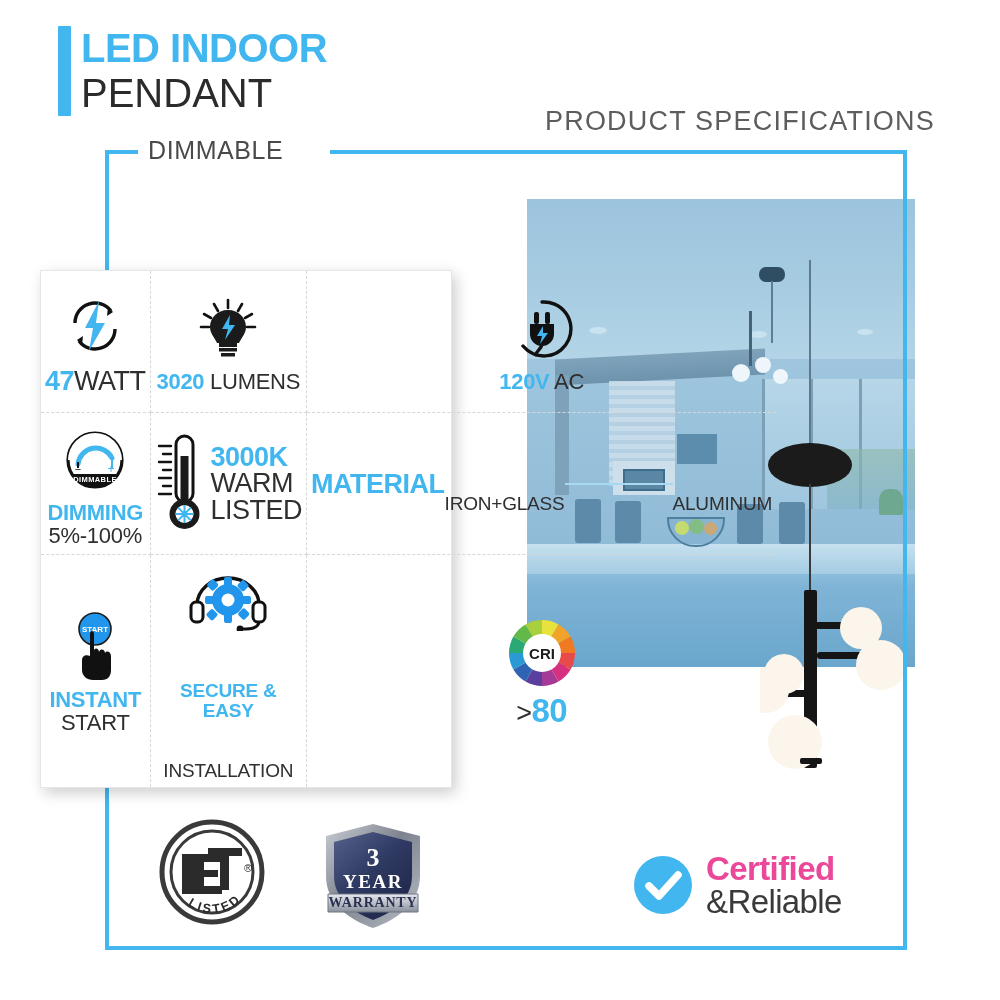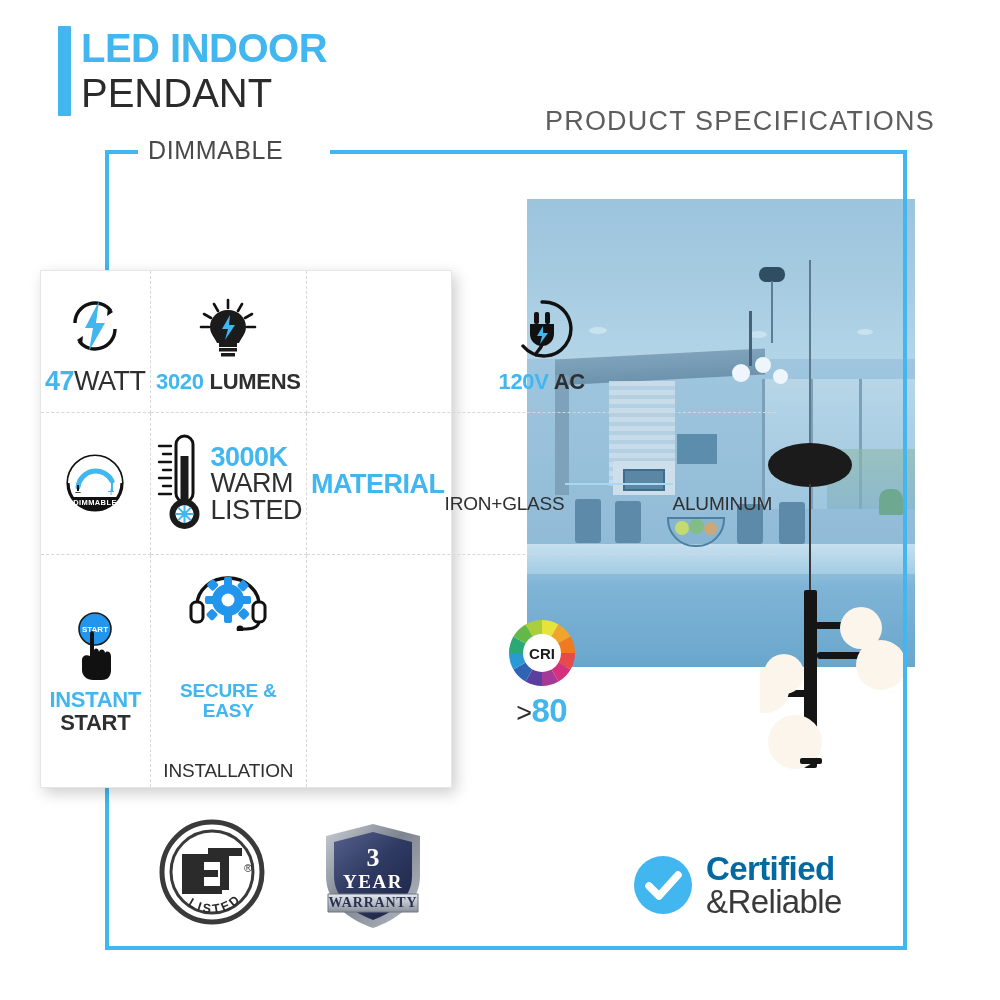--- a/index.html
+++ b/index.html
@@ -100,40 +100,40 @@
   .cell{position:relative;display:flex;flex-direction:column;align-items:center;
     justify-content:center;padding:6px 4px;box-sizing:border-box;}
   .cell.vdiv{border-right:1px dashed #d7d7d7;}
   .cell.hdiv{border-bottom:1px dashed #d7d7d7;}
   .cell-icon{height:78px;display:flex;align-items:center;justify-content:center;margin-bottom:2px;}
   .cell-text{text-align:center;line-height:1.05;}
   .t-blue{color:#41b6ef;}
   .t-dark{color:#2f2f2f;}
 
   .txt-lg{font-size:27px;letter-spacing:-0.5px;}
-  .txt-md{font-size:22px;letter-spacing:-0.3px;font-weight:bold;}
+  .txt-md{font-size:22px;letter-spacing:-0.3px;}
   .txt-sm{font-size:19px;letter-spacing:-0.2px;margin-top:40px;}
   .bold{font-weight:bold;}
 
   
   .temp-wrap{display:flex;align-items:center;justify-content:center;gap:6px;}
   .temp-lines{display:flex;flex-direction:column;align-items:flex-start;line-height:0.98;}
   .temp-lines div{white-space:nowrap;}
 
   .material-lines{display:flex;flex-direction:row;align-items:center;line-height:1.12;}
   #material-rule{width:108px;height:2px;background:#a9d8f2;margin:1px 0;}
 
   
   #etl-badge{position:absolute;left:158px;top:818px;width:108px;height:108px;}
   #warranty-badge{position:absolute;left:318px;top:820px;width:110px;height:112px;}
 
   #certified-block{position:absolute;left:634px;top:852px;display:flex;align-items:center;gap:14px;}
   #cert-check{width:58px;height:58px;flex:0 0 58px;}
   .cert-lines{display:flex;flex-direction:column;line-height:1.0;}
-  #cert-line1{font-size:33px;font-weight:bold;color:#0369a1;letter-spacing:-0.6px;}
+  #cert-line1{font-size:33px;font-weight:bold;color:#ec4899;letter-spacing:-0.6px;}
   #cert-line2{font-size:33px;font-weight:normal;color:#3a3a3a;letter-spacing:-0.6px;}
 </style>
 </head>
 <body>
 
 <div id="stage">
 
   <div id="specs-heading">PRODUCT SPECIFICATIONS</div>
 
   <div id="title-block">
@@ -279,20 +279,24 @@
             <path d="M32 5 A27 27 0 0 1 59 32 L5 32 A27 27 0 0 1 32 5 Z" fill="#fff"></path>
             <path d="M15 36 A18 18 0 0 1 49 30" fill="none" stroke="#41b6ef" stroke-width="5" stroke-linecap="round"></path>
             <line x1="15" y1="34" x2="15" y2="40" stroke="#111" stroke-width="2"></line>
             <line x1="49" y1="30" x2="49" y2="40" stroke="#41b6ef" stroke-width="2"></line>
             <text x="15" y="45" font-family="Liberation Sans, sans-serif" font-size="11" fill="#111" text-anchor="middle">−</text>
             <text x="48" y="45" font-family="Liberation Sans, sans-serif" font-size="12" fill="#41b6ef" text-anchor="middle">+</text>
             <path d="M8 47 A27 27 0 0 0 56 47 A27 27 0 0 1 8 47 Z" fill="#111"></path>
             <path d="M7.5 46 L56.5 46 A27 27 0 0 1 32 59 A27 27 0 0 1 7.5 46 Z" fill="#111"></path>
             <text x="32" y="54" font-family="Liberation Sans, sans-serif" font-size="7.5" font-weight="bold" fill="#fff" text-anchor="middle" letter-spacing="0.4">DIMMABLE</text>
           </svg>
+        </div>
+        <div class="cell-text">
+          <div class="txt-md bold t-blue">DIMMING</div>
+          <div class="txt-md t-dark">5%-100%</div>
         </div>
       </div>
 
       <div class="cell vdiv hdiv">
         <div class="temp-wrap">
           <div>
             <svg width="50" height="104" viewBox="0 0 50 104">
               <g stroke="#111" stroke-width="2.4" stroke-linecap="round">
                 <line x1="4" y1="16" x2="16" y2="16"></line>
                 <line x1="8" y1="24" x2="16" y2="24"></line>

